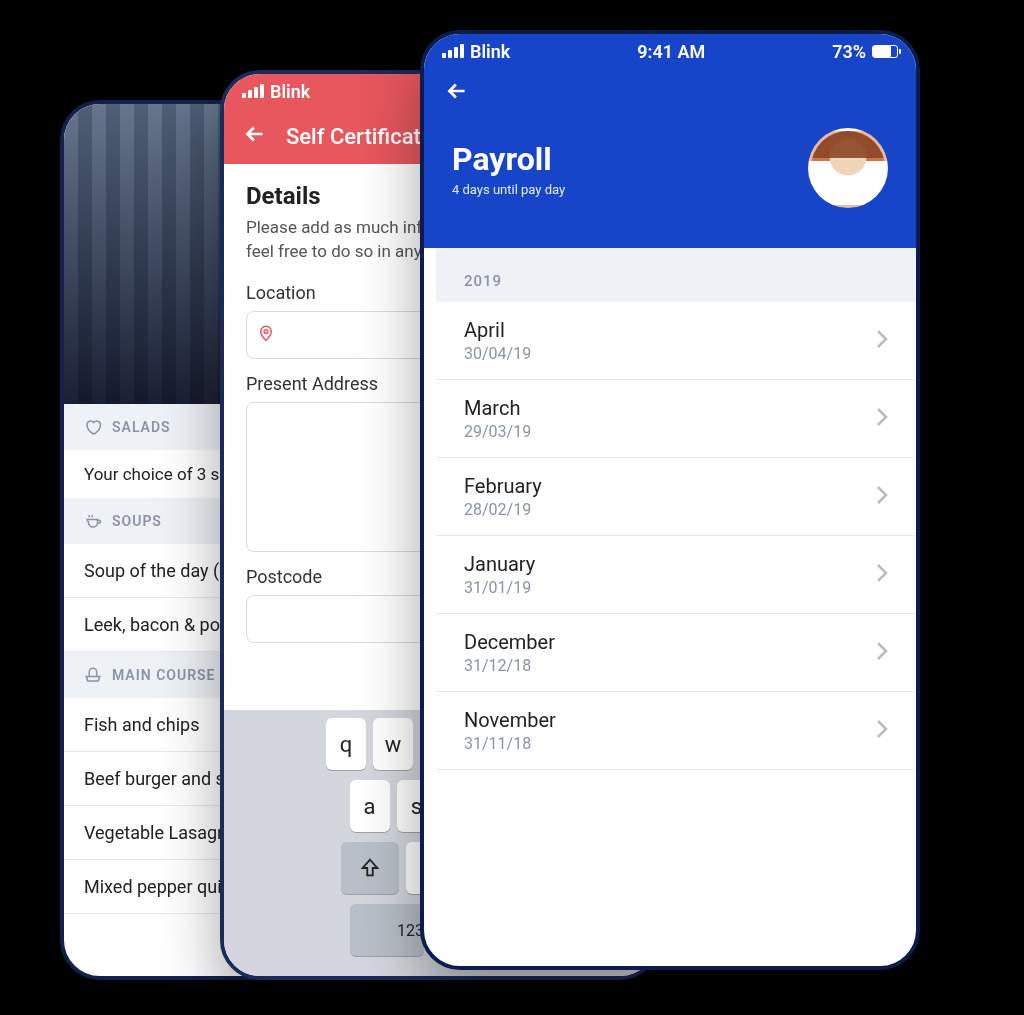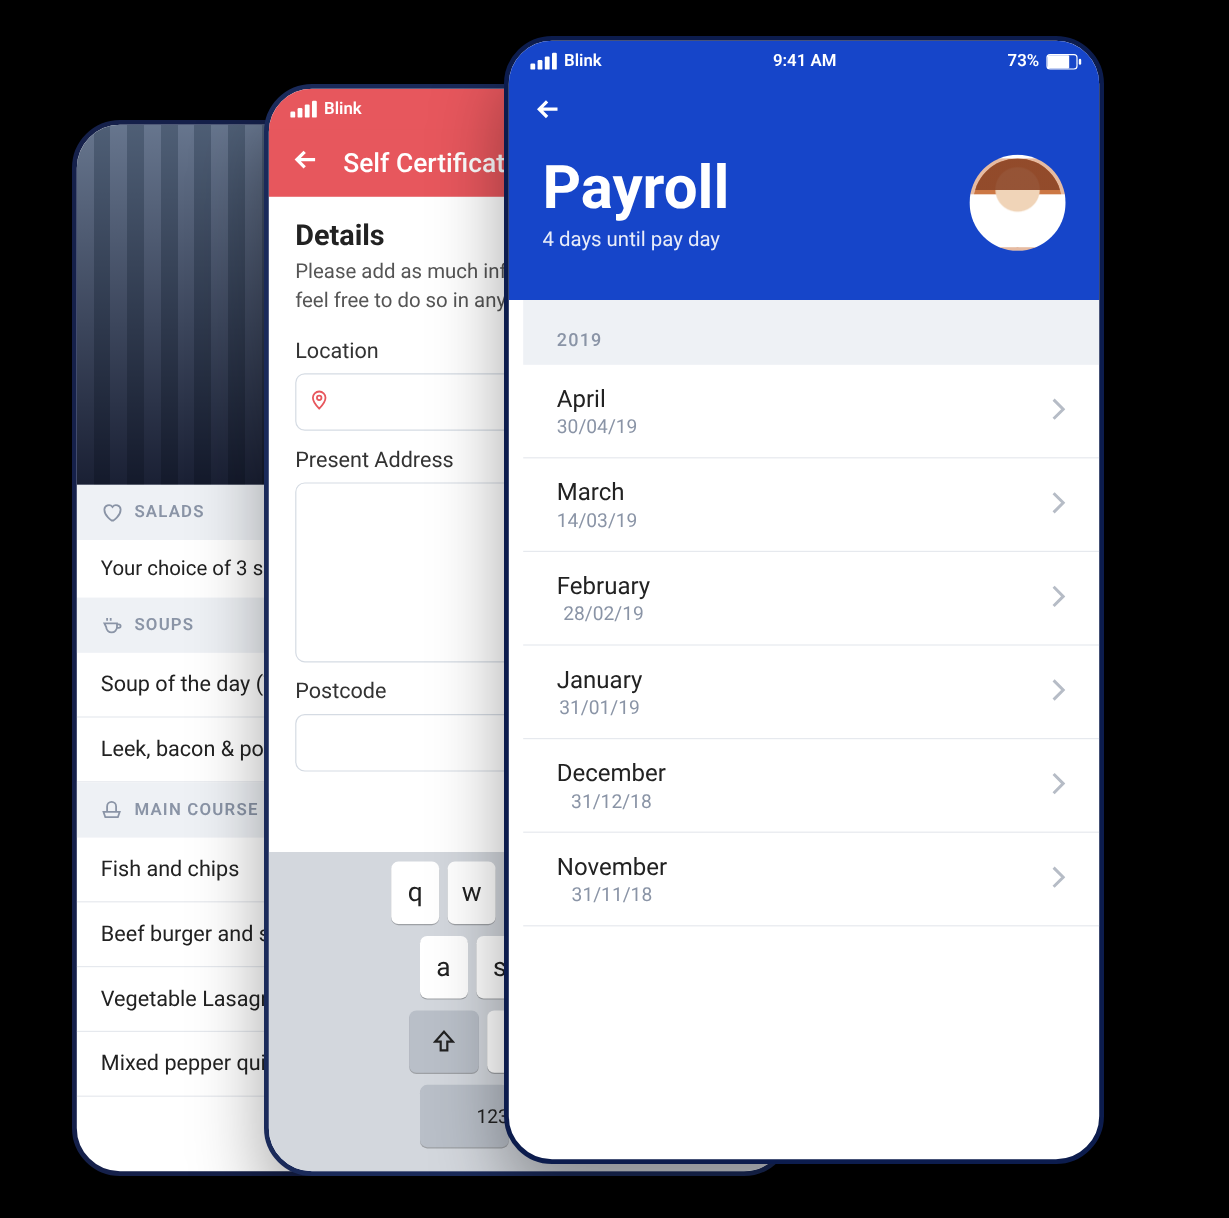--- a/index.html
+++ b/index.html
@@ -16,21 +16,21 @@
   
   .phone.menu { left: 60px; top: 100px; width: 430px; height: 880px; }
   
   .phone.form { left: 220px; top: 70px; width: 440px; height: 910px; border-color:#1a2a5a;}
   
   .phone.payroll { left: 420px; top: 30px; width: 500px; height: 940px; border-color:#0c1c4d;}
 
   
   .status {
     height: 34px; display:flex; align-items:center; justify-content:space-between;
-    padding: 0 18px; font-size: 14px; font-weight:600; color:#fff;
+    padding: 0 18px; font-size: 18px; font-weight:600; color:#fff;
   }
   .status .left { display:flex; align-items:center; gap:6px;}
   .status .right { display:flex; align-items:center; gap:6px;}
   .sig { display:inline-flex; gap:2px; align-items:flex-end;}
   .sig span{ width:4px; background:#fff; border-radius:1px;}
   .sig span:nth-child(1){height:5px;} .sig span:nth-child(2){height:8px;}
   .sig span:nth-child(3){height:11px;} .sig span:nth-child(4){height:14px;}
   .batt { width:26px; height:13px; border:1.5px solid #fff; border-radius:3px; position:relative;}
   .batt::after{content:"";position:absolute;right:-4px;top:3px;width:2px;height:5px;background:#fff;border-radius:1px;}
   .batt i{display:block;height:100%;width:75%;background:#fff;border-radius:1px;}
@@ -85,43 +85,43 @@
   .key.shift svg, .key.del svg{width:22px;height:22px;}
   .krow.bot .key{ max-width:none;}
   .krow.bot .k123{flex:0 0 58px;background:#b9bfc8;font-size:16px;padding-left:47px;}
   .krow.bot .kemoji{flex:0 0 46px;background:#b9bfc8;}
   .krow.bot .kmic{flex:0 0 46px;background:#b9bfc8;}
 
   
   .payroll .top{ background:#1645c9; color:#fff;}
   .payroll .nav{ height:50px; display:flex; align-items:center; padding:0 20px;}
   .payroll .hdr{ padding:10px 28px 40px; display:flex; align-items:center; justify-content:space-between;}
-  .payroll h1{ font-size:50px; font-weight:700;}
-  .payroll .sub{ font-size:17px; opacity:.9; margin-top:4px;}
+  .payroll h1{ font-size:32px; font-weight:700;}
+  .payroll .sub{ font-size:13px; opacity:.9; margin-top:4px;}
   .avatar{
     width:80px; height:80px; border-radius:50%; overflow:hidden; border:3px solid rgba(255,255,255,.5);
     background: radial-gradient(circle at 50% 35%, #f0d4b8 0 18px, transparent 19px),
                 linear-gradient(180deg,#c74 0 40%, #fff 40% 100%);
     position:relative;
   }
   .avatar::after{content:"";position:absolute;inset:0;background:
      radial-gradient(circle at 50% 30%, rgba(0,0,0,0) 0 16px, rgba(0,0,0,0) 17px),
      linear-gradient(180deg, rgba(140,70,40,.9) 0 36%, transparent 36%);
   }
   .payroll .list{ background:#fff;margin-left:12px;}
   .payroll .year{
     background:#eef1f5; color:#8a94a6; font-size:15px; letter-spacing:1px;
     padding:24px 28px 12px; font-weight:500;
   }
   .payroll .row{
     display:flex; align-items:center; justify-content:space-between;
     padding:16px 28px; border-bottom:1px solid #e6e9ee; cursor:pointer;
   }
   .payroll .row .m{ font-size:20px; color:#222;}
-  .payroll .row .d{ font-size:16px; color:#8a94a6; margin-top:2px;text-align:center;}
+  .payroll .row .d{ font-size:16px; color:#8a94a6; margin-top:2px;}
   .chev{ color:#b6bcc6;}
   .chev svg{width:12px;height:20px;}
 
   .back-arrow svg{width:26px;height:26px;}
 </style>
 </head>
 <body>
 
 <div class="phone menu">
   <div class="hero">
@@ -295,21 +295,21 @@
         <div class="m">April</div>
         <div class="d">30/04/19</div>
       </div>
       <span class="chev"><svg viewBox="0 0 12 20" fill="none" stroke="currentColor" stroke-width="2.5">
             <path d="M2 2l8 8-8 8"></path>
           </svg></span>
     </div>
     <div class="row">
       <div>
         <div class="m">March</div>
-        <div class="d">14/03/19</div>
+        <div class="d">29/03/19</div>
       </div>
       <span class="chev"><svg viewBox="0 0 12 20" fill="none" stroke="currentColor" stroke-width="2.5">
             <path d="M2 2l8 8-8 8"></path>
           </svg></span>
     </div>
     <div class="row">
       <div>
         <div class="m">February</div>
         <div class="d">28/02/19</div>
       </div>

